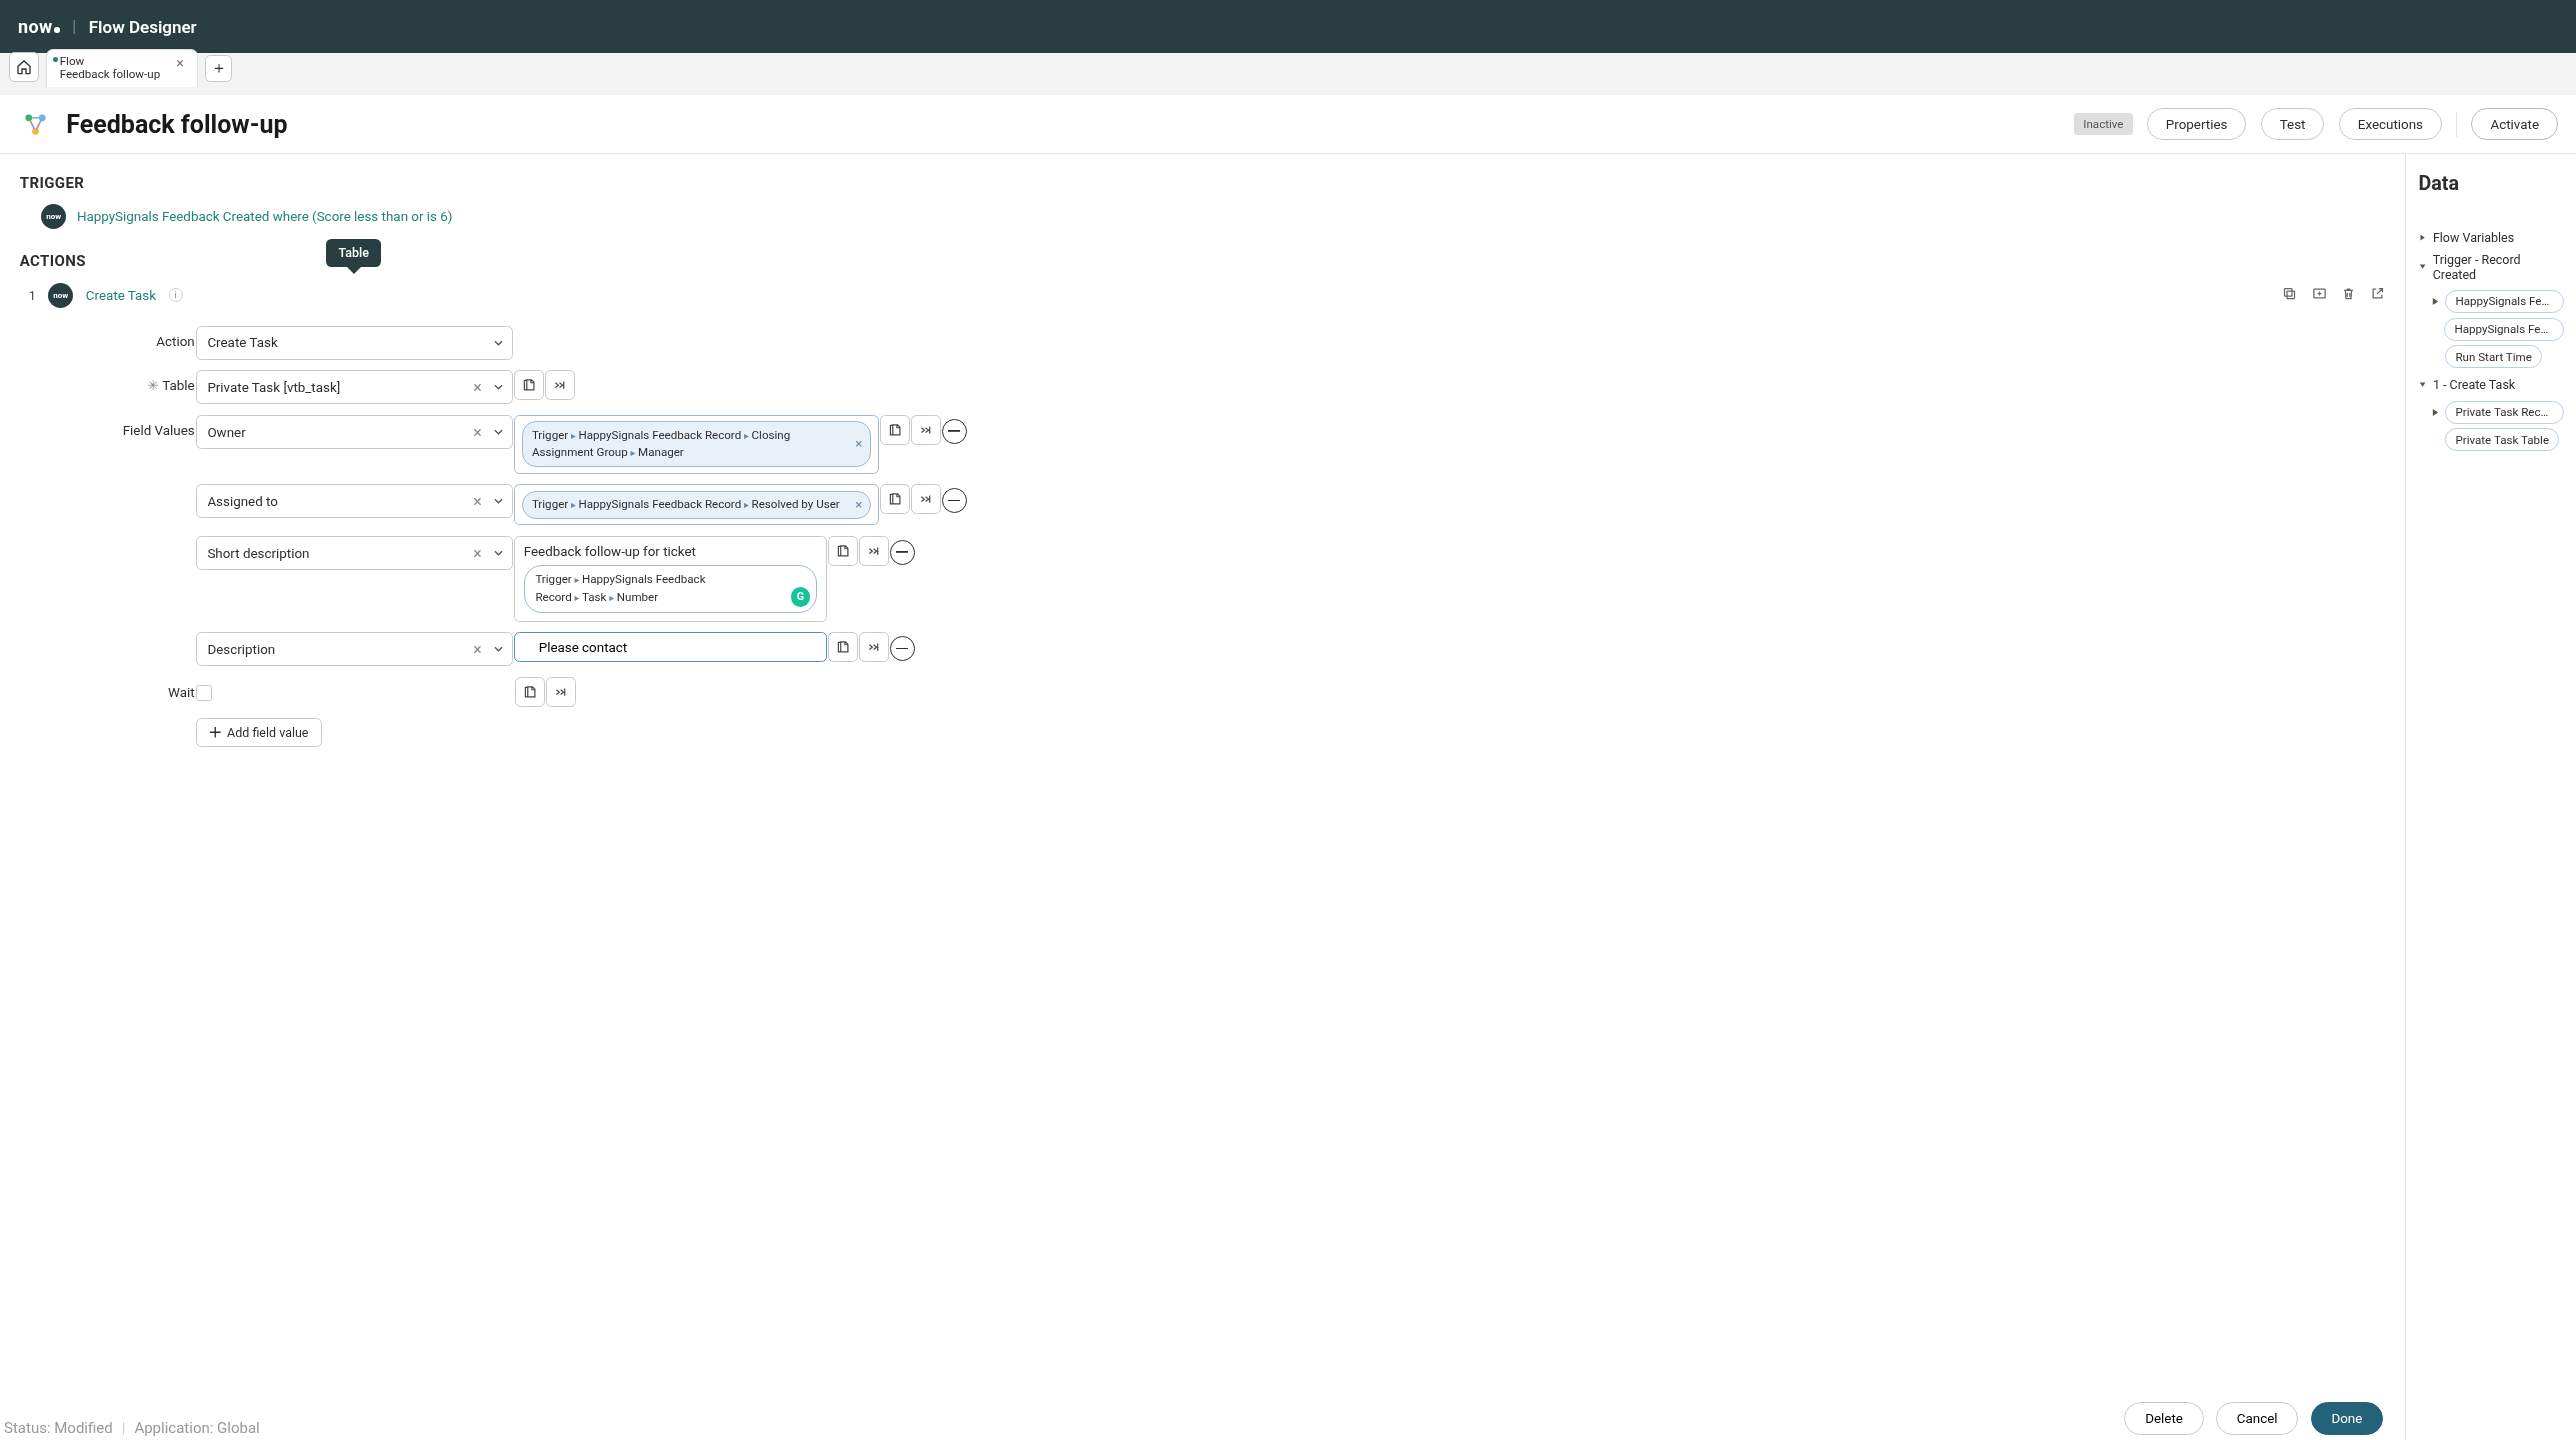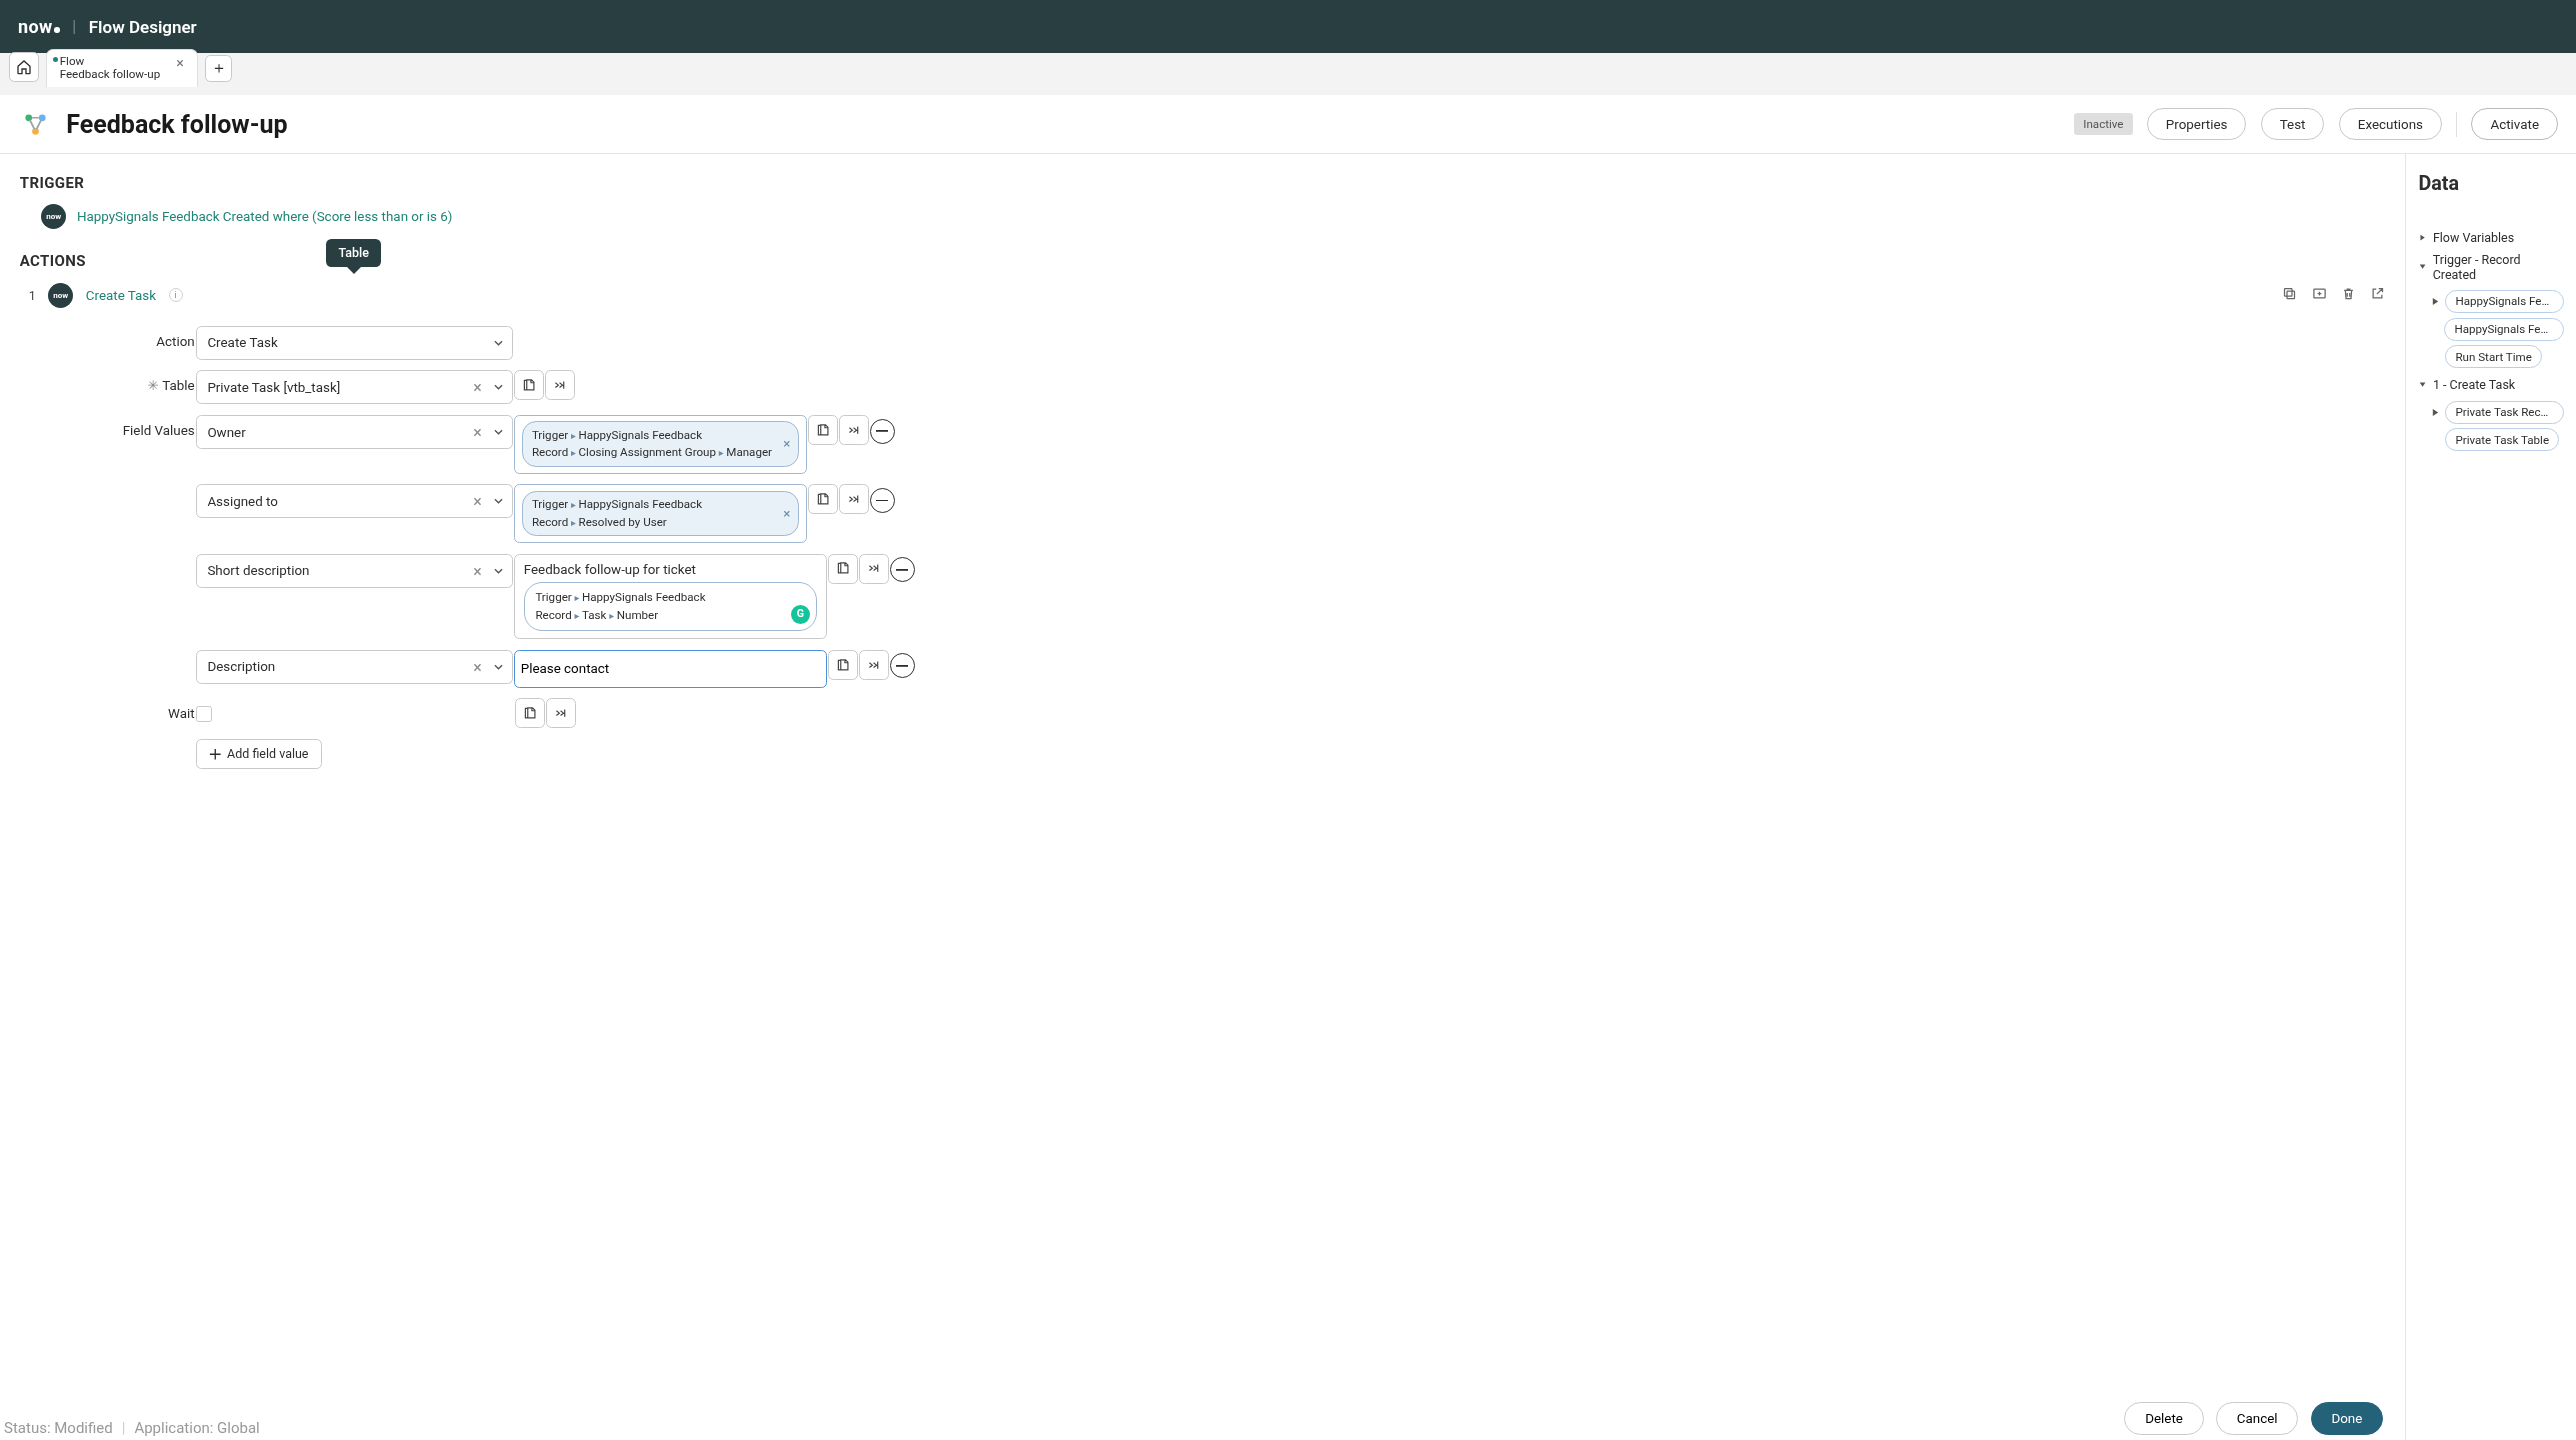--- a/index.html
+++ b/index.html
@@ -70,26 +70,26 @@
     .flabel{width:98px;text-align:right;padding-top:8px;font-size:13.4px;color:#2e2e2e;}
     .flabel .ast{color:#888;margin-right:3.6px;}
     .sel{width:317px;height:34px;border:0.9px solid #c9c9c9;border-radius:5.4px;background:#fff;padding:0 32px 0 10.7px;display:flex;align-items:center;position:relative;font-size:13.4px;cursor:pointer;}
     .sel .caret{position:absolute;right:9px;top:50%;transform:translateY(-50%);}
     .sel .xclr{position:absolute;right:30px;top:50%;transform:translateY(-50%);color:#888;cursor:pointer;font-size:16px;}
     .sq{width:30px;height:30px;border:0.9px solid #c9c9c9;border-radius:5.4px;background:#fff;display:flex;align-items:center;justify-content:center;cursor:pointer;color:#444;}
     .sq svg{width:14.3px;height:14.3px;}
     .circ{width:25px;height:25px;border:1.3px solid #2e2e2e;border-radius:50%;display:flex;align-items:center;justify-content:center;cursor:pointer;color:#2e2e2e;margin-top:3.6px;}
     .circ svg{width:12.5px;height:1.8px;}
 
-    .val-box{width:293px;min-height:34px;border:1.3px solid #9fb8d4;border-radius:5.4px;background:#fff;padding:5.4px 7.2px;}
+    .val-box{width:365px;min-height:34px;border:1.3px solid #9fb8d4;border-radius:5.4px;background:#fff;padding:5.4px 7.2px;}
     .data-pill{display:inline-block;background:#e8f1f8;border:0.9px solid #9fb8d4;border-radius:14.3px;padding:4.5px 9px;font-size:11.6px;color:#2e2e2e;line-height:1.5;position:relative;}
     .data-pill .px{position:absolute;right:7.2px;top:50%;transform:translateY(-50%);font-size:13.4px;color:#6a8aa8;cursor:pointer;}
     .data-pill.wide{display:block;padding-right:23px;}
     .crumb-sep{color:#6a8aa8;margin:0 2.7px;font-size:9.8px;}
-    .val-text{width:313px;height:38px;border:0.9px solid #c9c9c9;border-radius:5.4px;padding:0 6px;font-size:13.4px;display:flex;align-items:center;}
+    .val-text{width:313px;height:30px;border:0.9px solid #c9c9c9;border-radius:5.4px;padding:0 24px;font-size:13.4px;display:flex;align-items:center;}
     .val-text.focused{border:1.3px solid #4a90d9;}
     .val-text input{border:none;outline:none;width:100%;font-size:13.4px;}
 
     .desc-box{width:313px;border:0.9px solid #c9c9c9;border-radius:5.4px;padding:7.2px 9px;}
     .desc-box .plain{font-size:13.4px;margin-bottom:5.4px;}
     .inner-pill{display:block;background:#fff;border:1.3px solid #9fb8d4;border-radius:18px;padding:5.4px 25px 5.4px 10.7px;font-size:11.6px;line-height:1.55;position:relative;}
     .g-badge{position:absolute;right:5.4px;bottom:5.4px;width:19.7px;height:19.7px;border-radius:50%;background:#15c39a;color:#fff;display:flex;align-items:center;justify-content:center;font-weight:700;font-size:10.7px;}
 
     .addfv{display:inline-flex;align-items:center;gap:5.4px;border:0.9px solid #c9c9c9;border-radius:5.4px;background:#fff;padding:6.3px 12.5px;font-size:12.5px;cursor:pointer;}
     .addfv svg{width:12.5px;height:12.5px;}

